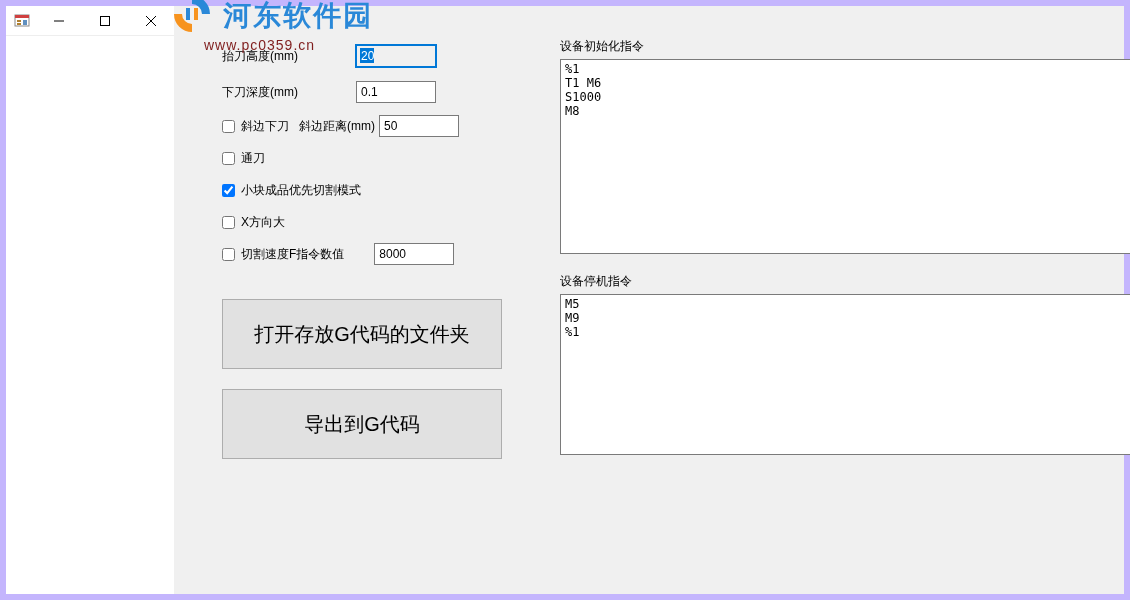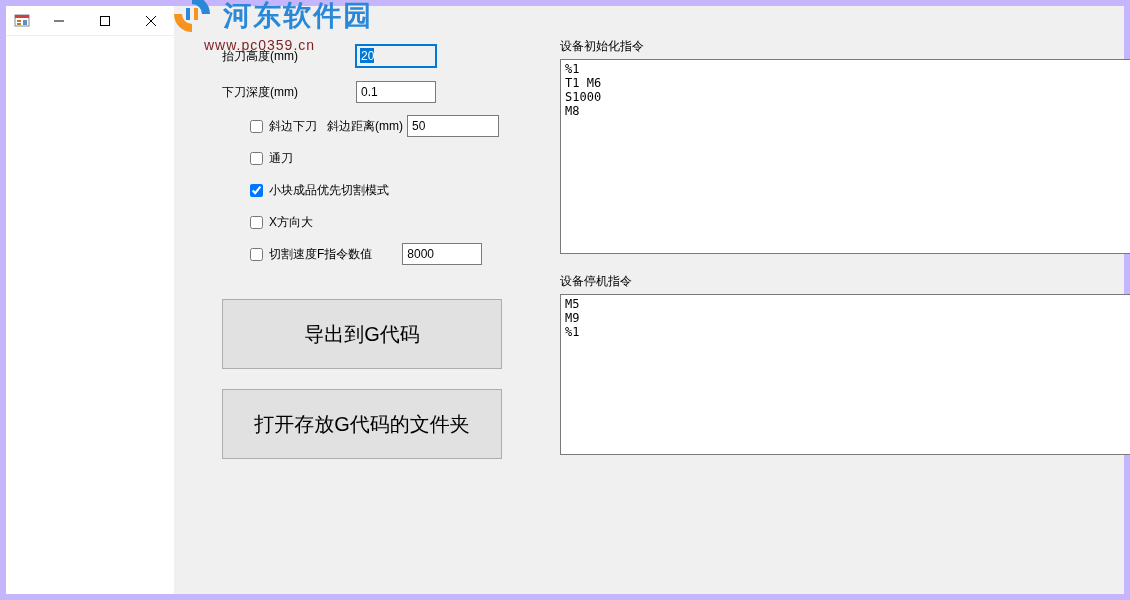--- a/index.html
+++ b/index.html
@@ -110,21 +110,20 @@
     }
     .text-input.active {
       border: 1px solid #0078d7;
       outline: 1px solid #0078d7;
     }
     .checkbox-row {
       margin-bottom: 14px;
       display: flex;
       align-items: center;
       height: 18px;
-      margin-left: 28px;
     }
     .checkbox-row input[type="checkbox"] {
       margin-right: 6px;
       width: 13px;
       height: 13px;
     }
     .checkbox-row .inline-label {
       margin-left: 10px;
       margin-right: 4px;
     }
@@ -234,21 +233,21 @@
 
       <div class="form-row">
         <label style="width:130px;">下刀深度(mm)</label>
         <input type="text" class="text-input" value="0.1" style="">
       </div>
 
       <div class="checkbox-row">
         <input type="checkbox" style="">
         <span>斜边下刀</span>
         <span class="inline-label">斜边距离(mm)</span>
-        <input type="text" class="text-input" style="width: 92px;" value="50">
+        <input type="text" class="text-input" style="width: 80px;" value="50">
       </div>
 
       <div class="checkbox-row">
         <input type="checkbox" style="">
         <span>通刀</span>
       </div>
 
       <div class="checkbox-row">
         <input type="checkbox" checked="" style="">
         <span>小块成品优先切割模式</span>
@@ -260,24 +259,24 @@
       </div>
 
       <div class="checkbox-row">
         <input type="checkbox" style="">
         <span>切割速度F指令数值</span>
         <input type="text" class="text-input" style="width: 80px; margin-left: 30px;" value="8000">
       </div>
 
       <div class="buttons-block">
         <button class="big-button">
-          <span>导出到G代码</span>
+          <span>打开存放G代码的文件夹</span>
         </button>
         <button class="big-button">
-          <span>打开存放G代码的文件夹</span>
+          <span>导出到G代码</span>
         </button>
       </div>
 
     </div>
 
     <div class="right-panel">
       <div class="textarea-group">
         <span class="textarea-label">设备初始化指令</span>
         <textarea class="textarea-box" style="">%1
 T1 M6

